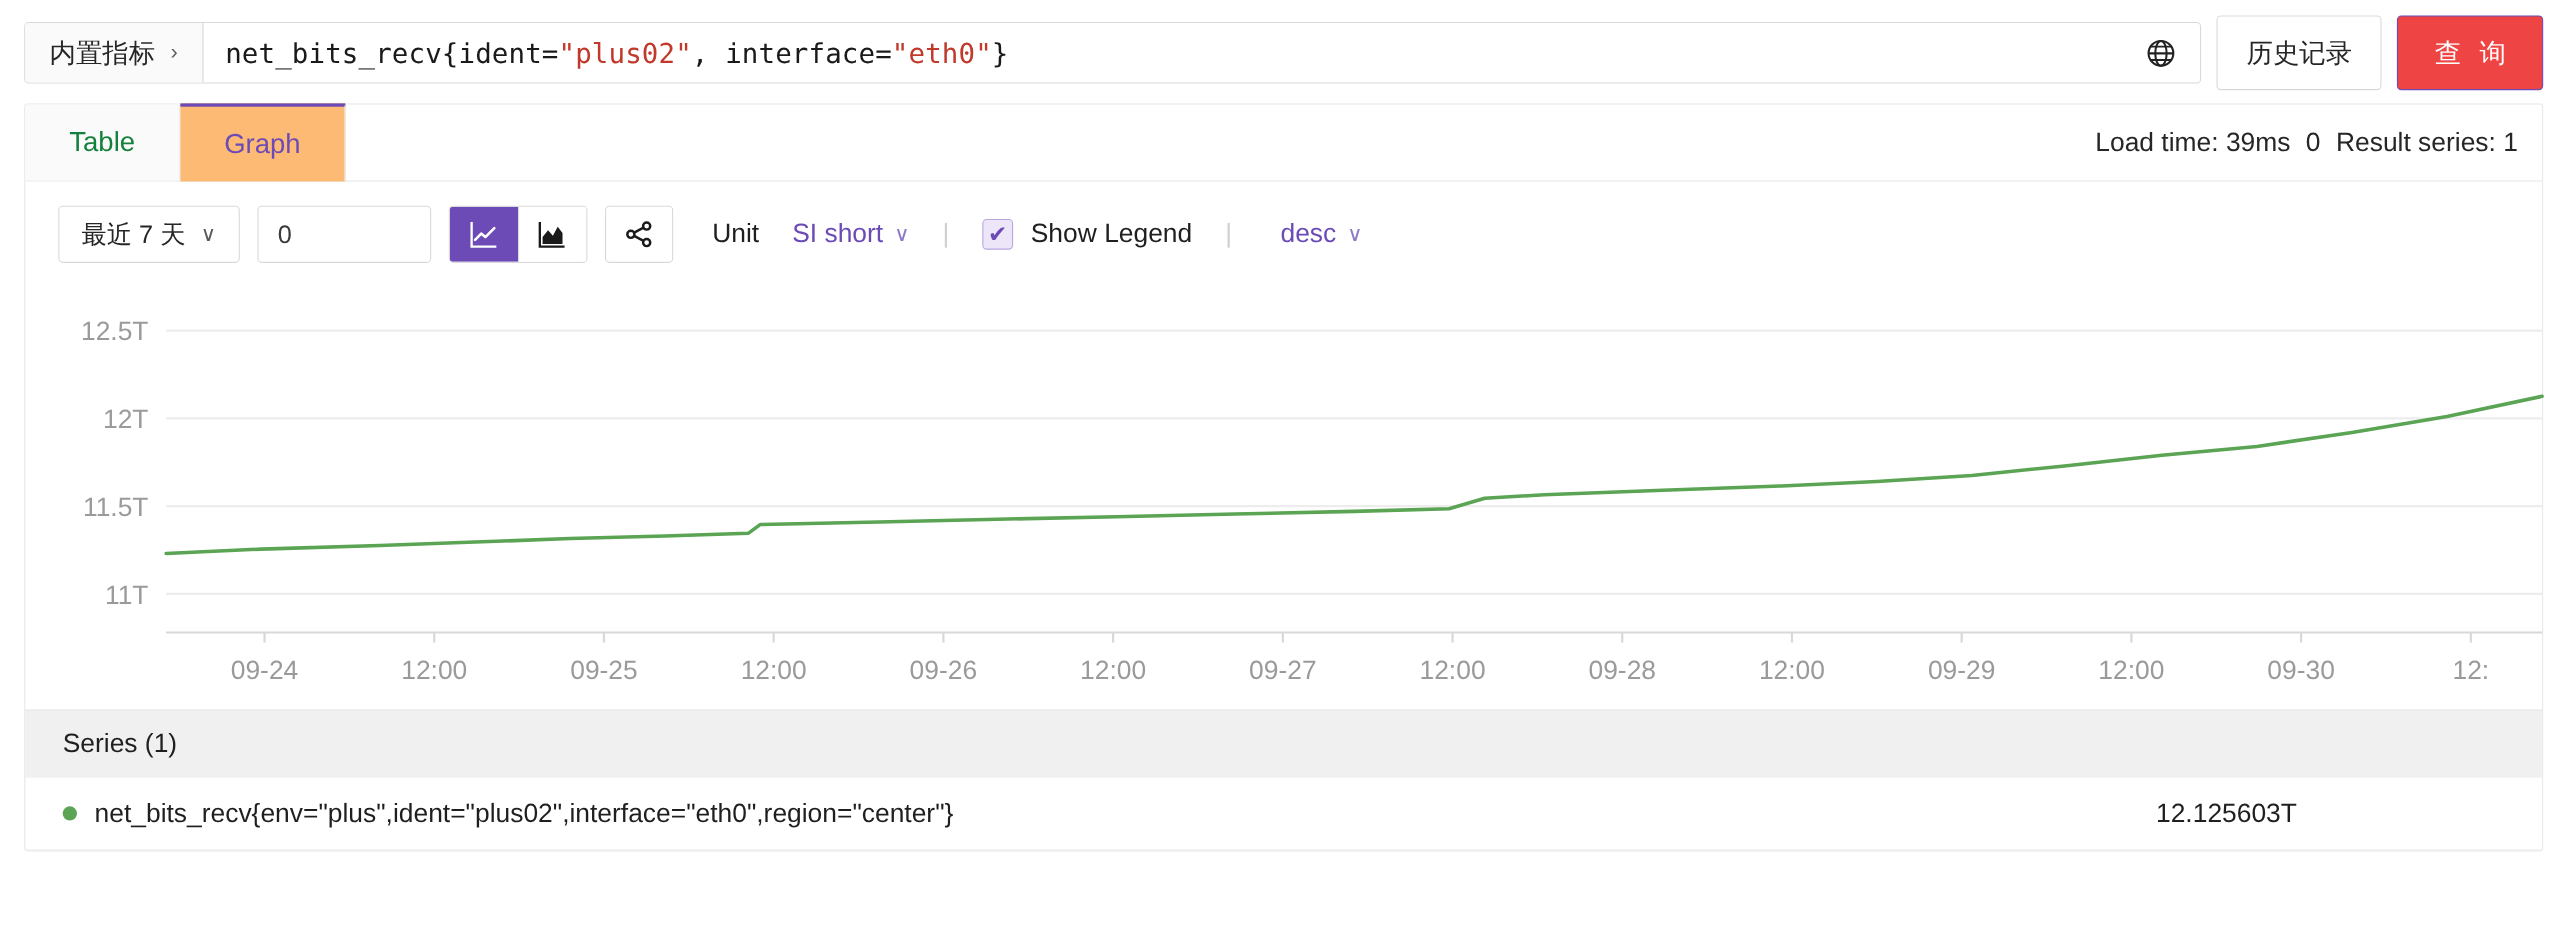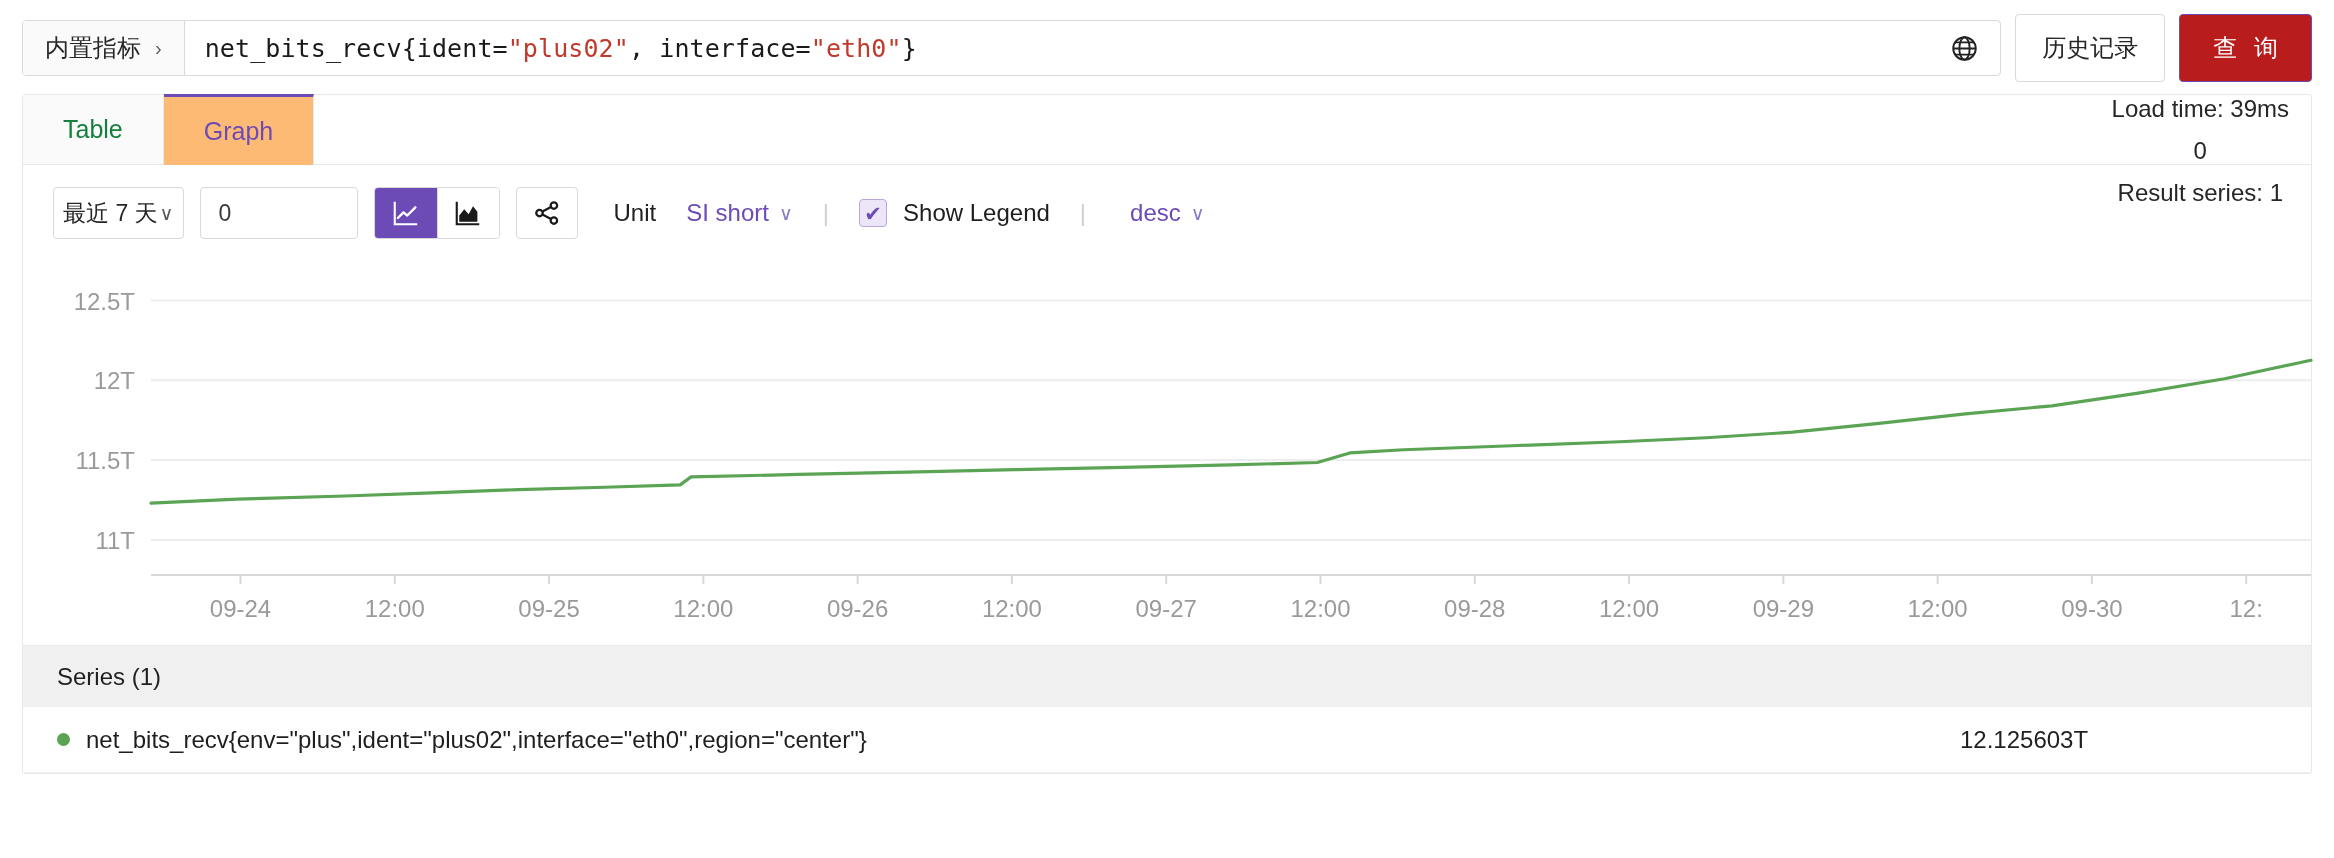--- a/index.html
+++ b/index.html
@@ -60,21 +60,21 @@
     border-radius: 4px;
     font-size: 24px;
     cursor: pointer;
     white-space: nowrap;
   }
   .btn-default {
     border: 1px solid #d9d9d9; background: #fff; color: #262626;
     padding: 0 26px;
   }
   .btn-primary {
-    background: #b91c1c; color: #fff; border: 1px solid #6c4bb6;
+    background: #ef4444; color: #fff; border: 1px solid #6c4bb6;
     padding: 4px 28px; letter-spacing: 5px; text-indent: 5px;
   }
 
   
   .panel {
     margin: 0 22px;
     border: 1px solid #e8e8e8;
     border-radius: 3px;
     background: #fff;
   }
@@ -100,40 +100,39 @@
     border-top: 3px solid #6c4bb6;
     margin-bottom: -1px;
     height: 71px;
   }
   .load-info {
     margin-left: auto;
     padding: 0 22px 0 0;
     font-size: 24px; color: #262626;
     display: flex; align-items: center; gap: 14px;
     height: 69px;
-    flex-direction: column;
   }
 
   
   .toolbar {
     display: flex; align-items: center;
     padding: 22px 30px 16px 30px;
     gap: 16px;
     flex-wrap: nowrap;
   }
   .ctl {
     height: 52px;
     border: 1px solid #d9d9d9;
     border-radius: 4px;
     background: #fff;
     display: flex; align-items: center;
     font-size: 23px; color: #262626;
     cursor: pointer;
   }
-  .range-sel { padding: 0 9px; gap: 2px; }
+  .range-sel { padding: 0 20px; gap: 14px; }
   .range-sel .chev { color: #595959; font-size: 19px; }
   .step-input {
     width: 158px; padding: 0 18px; color: #3a3a3a; cursor: text;
   }
   .seg {
     display: flex; height: 52px;
     border: 1px solid #d9d9d9; border-radius: 4px; overflow: hidden;
   }
   .seg-btn {
     width: 62px; display: flex; align-items: center; justify-content: center;

